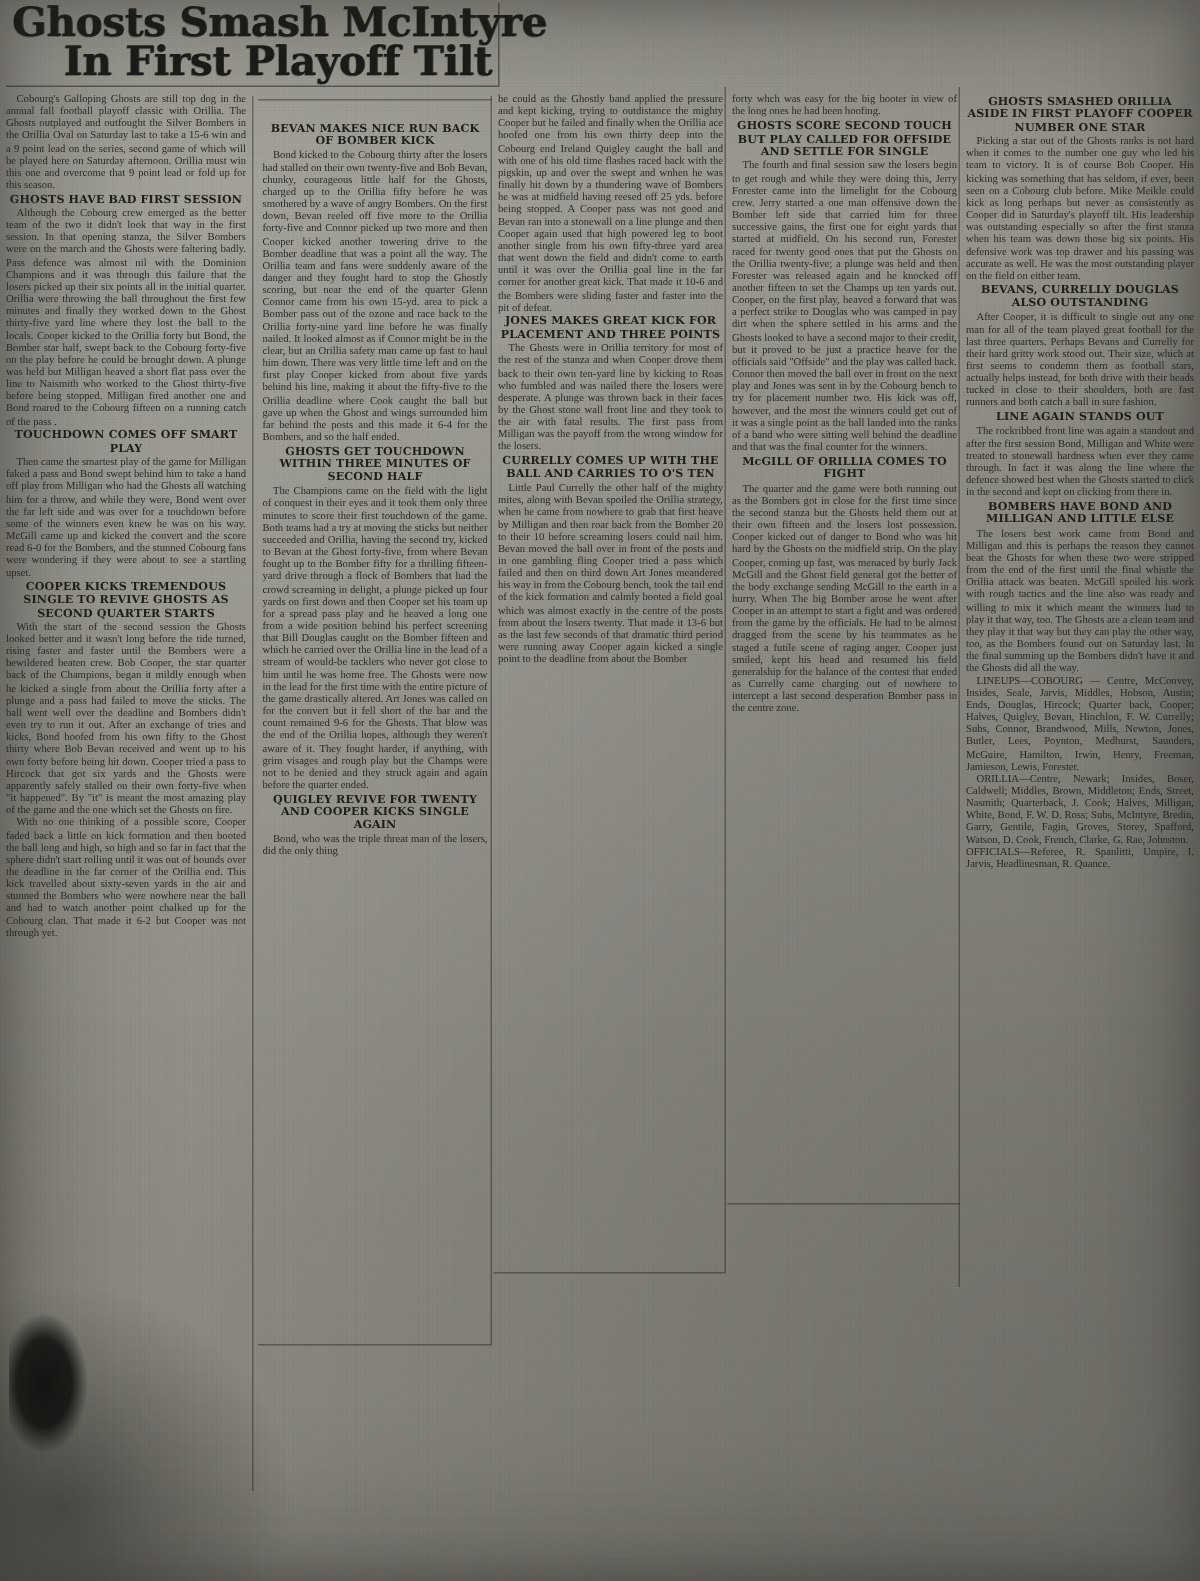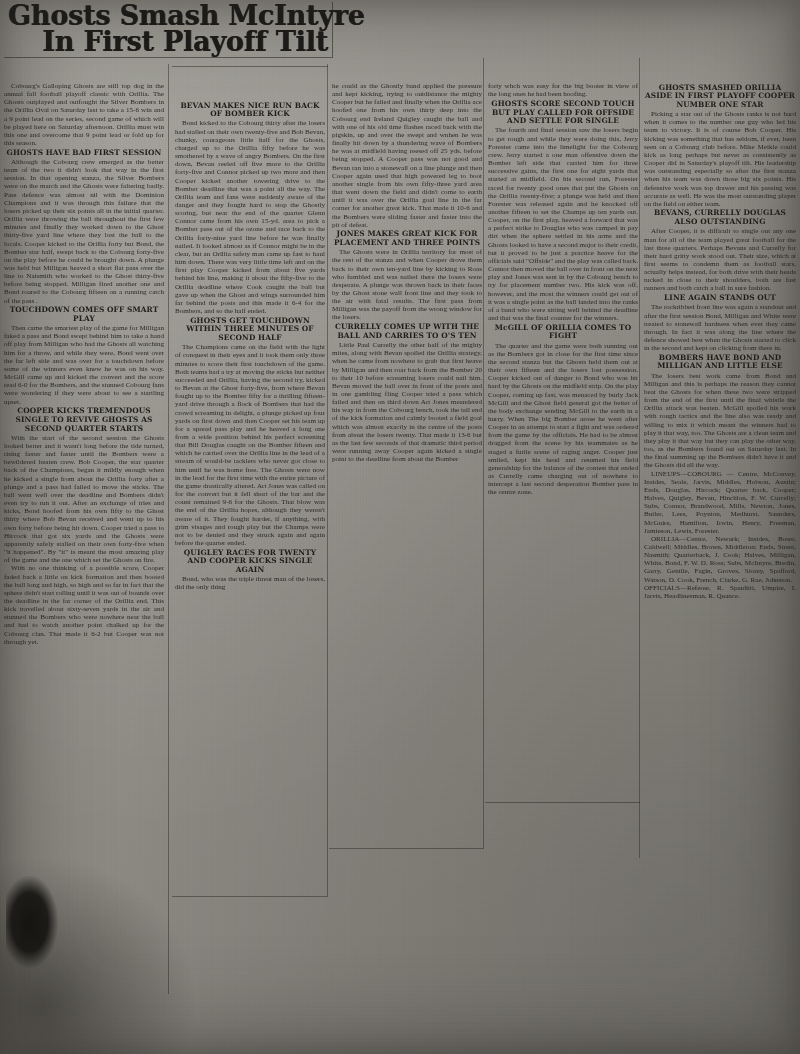--- a/index.html
+++ b/index.html
@@ -122,21 +122,21 @@
     width: 0;
     border-left: 1px solid rgba(45,42,38,.48);
   }
   .hrule {
     position: absolute;
     height: 0;
     border-top: 1px solid rgba(45,42,38,.5);
   }
 
   
-  .faded { opacity: .93; margin-top: 20px; }
+  .faded { opacity: .93; }
 </style>
 </head>
 <body>
 
 <div id="scan">
 
   <div class="masthead">
     <div class="headline">Ghosts Smash McIntyre</div>
     <div class="headline l2">In First Playoff Tilt</div>
   </div>
@@ -158,21 +158,21 @@
       <p class="">Then came the smartest play of the game for Milligan faked a pass and Bond swept behind him to take a hand off play from Milligan who had the Ghosts all watching him for a throw, and while they were, Bond went over the far left side and was over for a touchdown before some of the winners even knew he was on his way. McGill came up and kicked the convert and the score read 6-0 for the Bombers, and the stunned Cobourg fans were wondering if they were about to see a startling upset.</p>
       <div class="sub">COOPER KICKS TREMENDOUS SINGLE TO REVIVE GHOSTS AS SECOND QUARTER STARTS</div>
       <p class="">With the start of the second session the Ghosts looked better and it wasn't long before the tide turned, rising faster and faster until the Bombers were a bewildered beaten crew. Bob Cooper, the star quarter back of the Champions, began it mildly enough when he kicked a single from about the Orillia forty after a plunge and a pass had failed to move the sticks. The ball went well over the deadline and Bombers didn't even try to run it out. After an exchange of tries and kicks, Bond hoofed from his own fifty to the Ghost thirty where Bob Bevan received and went up to his own forty before being hit down. Cooper tried a pass to Hircock that got six yards and the Ghosts were apparently safely stalled on their own forty-five when "it happened". By "it" is meant the most amazing play of the game and the one which set the Ghosts on fire.</p>
       <p class="">With no one thinking of a possible score, Cooper faded back a little on kick formation and then booted the ball long and high, so high and so far in fact that the sphere didn't start rolling until it was out of bounds over the deadline in the far corner of the Orillia end. This kick travelled about sixty-seven yards in the air and stunned the Bombers who were nowhere near the ball and had to watch another point chalked up for the Cobourg clan. That made it 6-2 but Cooper was not through yet.</p>
     </div>
   <div class="col c2 faded">
       <div class="sub">BEVAN MAKES NICE RUN BACK OF BOMBER KICK</div>
       <p class="">Bond kicked to the Cobourg thirty after the losers had stalled on their own twenty-five and Bob Bevan, chunky, courageous little half for the Ghosts, charged up to the Orillia fifty before he was smothered by a wave of angry Bombers. On the first down, Bevan reeled off five more to the Orillia forty-five and Connor picked up two more and then Cooper kicked another towering drive to the Bomber deadline that was a point all the way. The Orillia team and fans were suddenly aware of the danger and they fought hard to stop the Ghostly scoring, but near the end of the quarter Glenn Connor came from his own 15-yd. area to pick a Bomber pass out of the ozone and race back to the Orillia forty-nine yard line before he was finally nailed. It looked almost as if Connor might be in the clear, but an Orillia safety man came up fast to haul him down. There was very little time left and on the first play Cooper kicked from about five yards behind his line, making it about the fifty-five to the Orillia deadline where Cook caught the ball but gave up when the Ghost and wings surrounded him far behind the posts and this made it 6-4 for the Bombers, and so the half ended.</p>
       <div class="sub">GHOSTS GET TOUCHDOWN WITHIN THREE MINUTES OF SECOND HALF</div>
       <p class="">The Champions came on the field with the light of conquest in their eyes and it took them only three minutes to score their first touchdown of the game. Both teams had a try at moving the sticks but neither succeeded and Orillia, having the second try, kicked to Bevan at the Ghost forty-five, from where Bevan fought up to the Bomber fifty for a thrilling fifteen-yard drive through a flock of Bombers that had the crowd screaming in delight, a plunge picked up four yards on first down and then Cooper set his team up for a spread pass play and he heaved a long one from a wide position behind his perfect screening that Bill Douglas caught on the Bomber fifteen and which he carried over the Orillia line in the lead of a stream of would-be tacklers who never got close to him until he was home free. The Ghosts were now in the lead for the first time with the entire picture of the game drastically altered. Art Jones was called on for the convert but it fell short of the bar and the count remained 9-6 for the Ghosts. That blow was the end of the Orillia hopes, although they weren't aware of it. They fought harder, if anything, with grim visages and rough play but the Champs were not to be denied and they struck again and again before the quarter ended.</p>
-      <div class="sub">QUIGLEY RACES FOR TWENTY AND COOPER KICKS SINGLE AGAIN</div>
+      <div class="sub">QUIGLEY REVIVE FOR TWENTY AND COOPER KICKS SINGLE AGAIN</div>
       <p class="">Bond, who was the triple threat man of the losers, did the only thing</p>
     </div>
   <div class="col c3 faded">
       <p class="noind">he could as the Ghostly band applied the pressure and kept kicking, trying to outdistance the mighty Cooper but he failed and finally when the Orillia ace hoofed one from his own thirty deep into the Cobourg end Ireland Quigley caught the ball and with one of his old time flashes raced back with the pigskin, up and over the swept and wnhen he was finally hit down by a thundering wave of Bombers he was at midfield having reesed off 25 yds. before being stopped. A Cooper pass was not good and Bevan ran into a stonewall on a line plunge and then Cooper again used that high powered leg to boot another single from his own fifty-three yard area that went down the field and didn't come to earth until it was over the Orillia goal line in the far corner for another great kick. That made it 10-6 and the Bombers were sliding faster and faster into the pit of defeat.</p>
       <div class="sub">JONES MAKES GREAT KICK FOR PLACEMENT AND THREE POINTS</div>
       <p class="">The Ghosts were in Orillia territory for most of the rest of the stanza and when Cooper drove them back to their own ten-yard line by kicking to Roas who fumbled and was nailed there the losers were desperate. A plunge was thrown back in their faces by the Ghost stone wall front line and they took to the air with fatal results. The first pass from Milligan was the payoff from the wrong window for the losers.</p>
       <div class="sub">CURRELLY COMES UP WITH THE BALL AND CARRIES TO O'S TEN</div>
       <p class="">Little Paul Currelly the other half of the mighty mites, along with Bevan spoiled the Orillia strategy, when he came from nowhere to grab that first heave by Milligan and then roar back from the Bomber 20 to their 10 before screaming losers could nail him. Bevan moved the ball over in front of the posts and in one gambling fling Cooper tried a pass which failed and then on third down Art Jones meandered his way in from the Cobourg bench, took the tail end of the kick formation and calmly booted a field goal which was almost exactly in the centre of the posts from about the losers twenty. That made it 13-6 but as the last few seconds of that dramatic third period were running away Cooper again kicked a single point to the deadline from about the Bomber</p>
     </div>
   <div class="col c4 faded">

